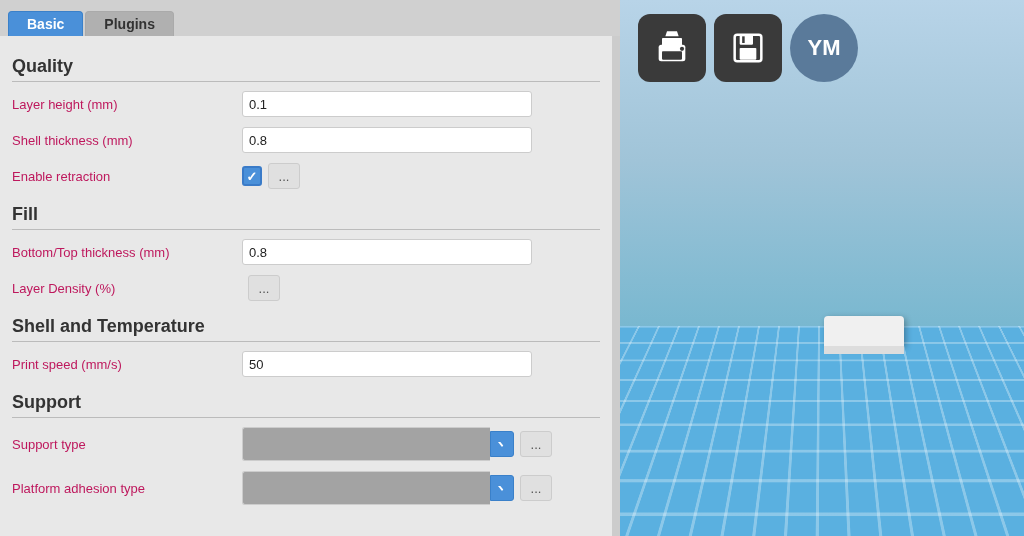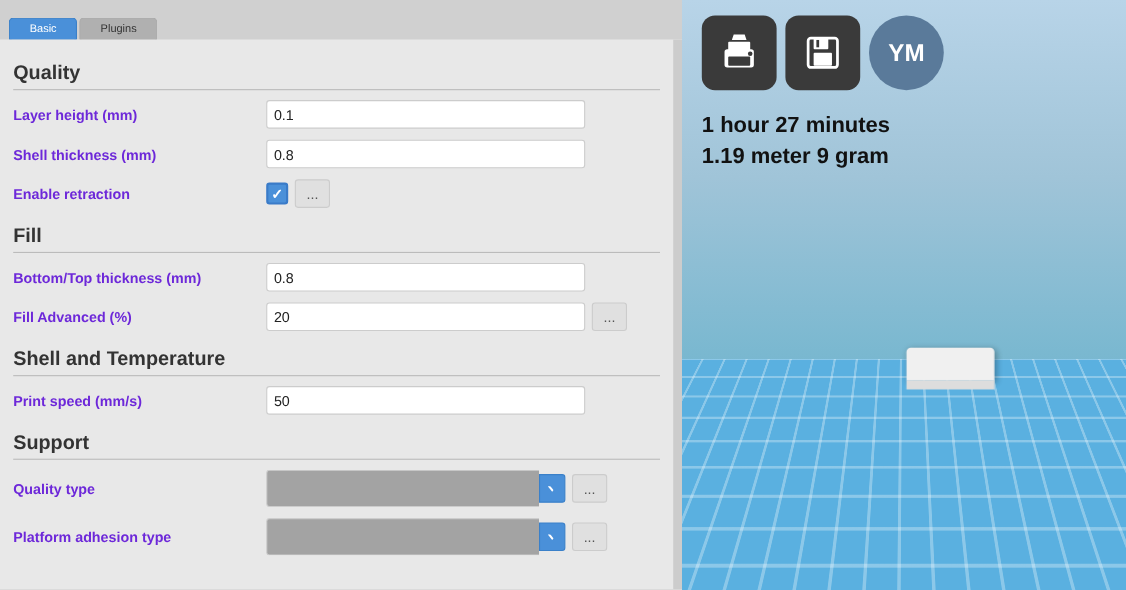--- a/index.html
+++ b/index.html
@@ -29,25 +29,26 @@
       background: #d0d0d0;
       padding: 6px 8px 0 8px;
       gap: 2px;
       height: 36px;
       align-items: flex-end;
     }
     .tab {
       padding: 4px 18px;
       background: #b0b0b0;
       border-radius: 4px 4px 0 0;
-      font-size: 10px;
+      font-size: 14px;
       color: #333;
       cursor: pointer;
       border: 1px solid #aaa;
       border-bottom: none;
+      font-weight: bold;
     }
     .tab.active {
       background: #4a90d9;
       color: white;
       border-color: #3a80c9;
     }
 
     
     .settings-content {
       flex: 1;
@@ -71,23 +72,22 @@
     .setting-row {
       display: flex;
       align-items: center;
       padding: 5px 0;
       min-height: 32px;
     }
 
     .setting-label {
       width: 230px;
       font-size: 13px;
-      color: #6d28d9;
+      color: #be185d;
       flex-shrink: 0;
-      font-weight: bold;
     }
 
     .setting-input {
       width: 290px;
       height: 26px;
       border: 1px solid #ccc;
       background: white;
       border-radius: 3px;
       padding: 2px 6px;
       font-size: 13px;
@@ -352,36 +352,35 @@
       </div>
 
       <div class="section-header">Fill</div>
 
       <div class="setting-row">
         <div class="setting-label">Bottom/Top thickness (mm)</div>
         <input class="setting-input" type="text" value="0.8" style="">
       </div>
 
       <div class="setting-row">
-        <div class="setting-label">Fill Advanced (%)</div>
-        <input class="setting-input" type="text" value="20" style="">
+        <div class="setting-label">Layer Density (%)</div>
         <button class="ellipsis-btn">...</button>
       </div>
 
       <div class="section-header">Shell and Temperature</div>
 
       <div class="setting-row">
         <div class="setting-label">Print speed (mm/s)</div>
         <input class="setting-input" type="text" value="50" style="">
       </div>
 
       <div class="section-header">Support</div>
 
       <div class="setting-row">
-        <div class="setting-label">Quality type</div>
+        <div class="setting-label">Support type</div>
         <div class="select-wrapper">
           <select class="select-with-btn">
             <option>None</option>
             <option>Touching buildplate</option>
             <option>Everywhere</option>
           </select>
           <div class="dropdown-btn"></div>
         </div>
         <button class="ellipsis-btn">...</button>
       </div>
@@ -426,22 +425,18 @@
         <rect x="14" y="24" width="20" height="14" rx="1" fill="white"></rect>
         <rect x="17" y="10" width="3" height="8" fill="#3a3a3a"></rect>
       </svg>
     </div>
 
     <div class="icon-btn-avatar">
       <span>YM</span>
     </div>
   </div>
 
-  <div class="print-info">
-    <div class="print-info-line">1 hour 27 minutes</div>
-    <div class="print-info-line">1.19 meter 9 gram</div>
-  </div>
 
   <div class="preview-area">
     <div class="platform"></div>
     <div class="print-object"></div>
   </div>
 </div>
 
 </body></html>

